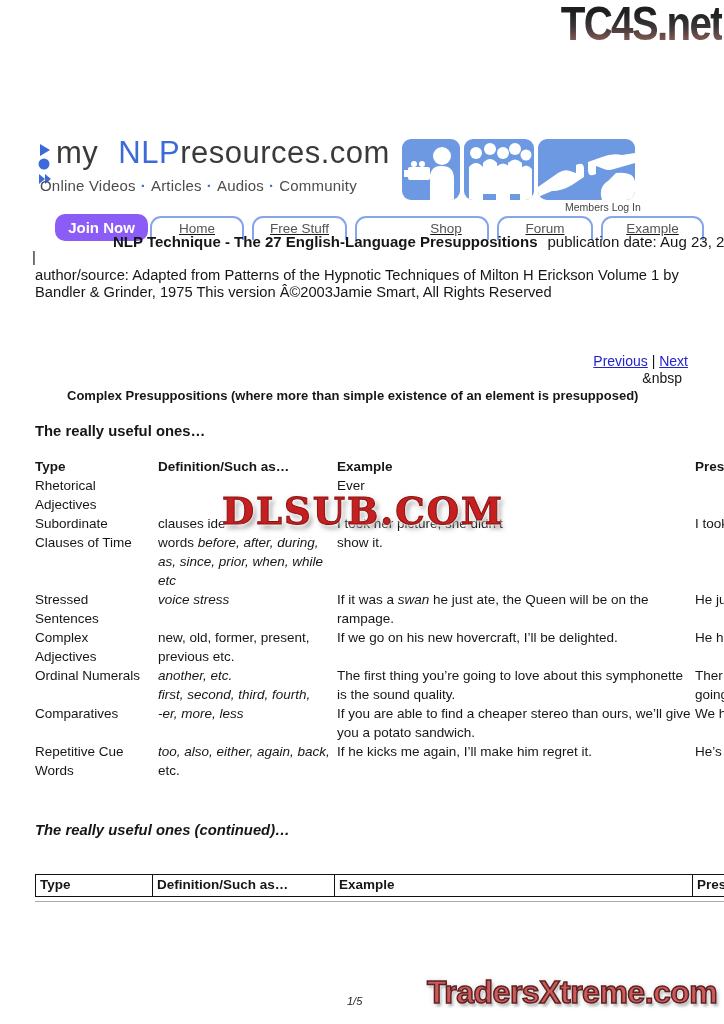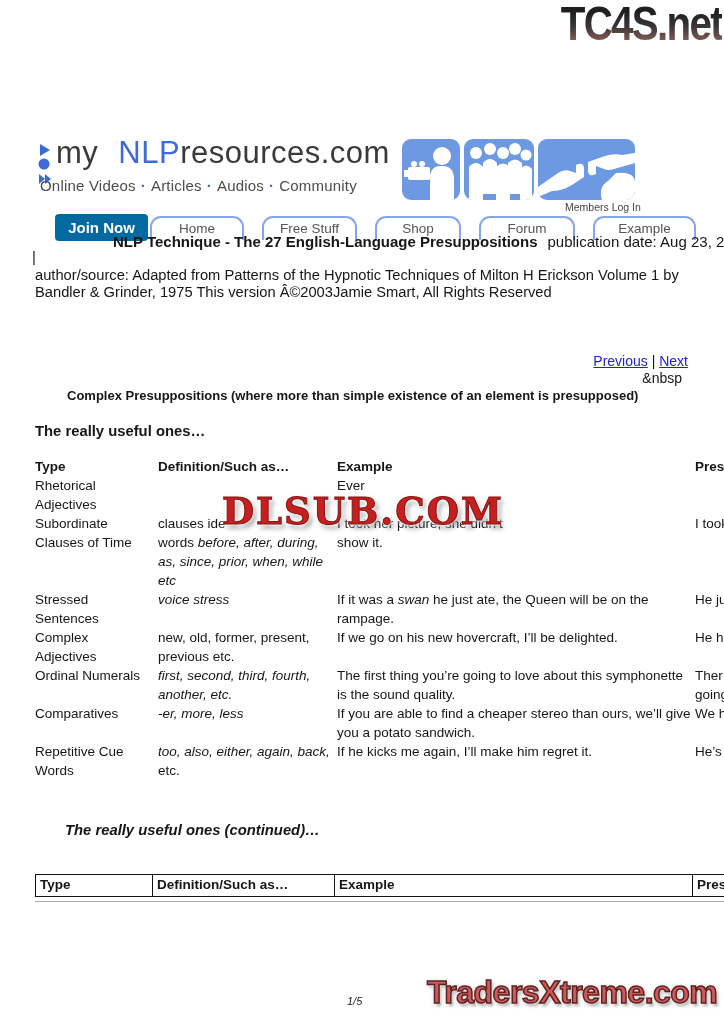--- a/index.html
+++ b/index.html
@@ -20,39 +20,39 @@
   .logo-text .nlp{color:#3c6bd9;margin-left:20px;}
   .tagline{position:absolute;left:40px;top:177px;font-size:15px;color:#4c4c4c;letter-spacing:.2px;}
   .tagline .sep{color:#3c6bd9;margin:0 5px;font-weight:700;}
 
   
   .tile{position:absolute;top:139px;height:61px;background:#6d99e2;border-radius:9px;overflow:hidden;}
   .tile svg{display:block;}
   .members{position:absolute;left:565px;top:201px;font-size:10.5px;color:#454545;}
 
   
-  .join{position:absolute;left:55px;top:214px;width:93px;height:27px;background:#0369a1;color:#fff;
-        font-weight:700;font-size:15px;text-align:center;line-height:27px;border-radius:4px;z-index:2;}
-  .tabs{position:absolute;left:150px;top:216px;display:flex;gap:18px;z-index:1;}
+  .join{position:absolute;left:55px;top:214px;width:93px;height:27px;background:#8b5cf6;color:#fff;
+        font-weight:700;font-size:15px;text-align:center;line-height:27px;border-radius:10px;z-index:2;}
+  .tabs{position:absolute;left:150px;top:216px;display:flex;gap:8px;z-index:1;text-decoration:underline;}
   .tab{height:22px;border:2px solid #86a6ec;border-bottom:none;border-radius:11px 11px 0 0;
        font-size:13.5px;color:#555;text-align:center;line-height:21px;background:#fff;}
 
   .title-line{position:absolute;left:113px;top:233px;font-size:15px;white-space:nowrap;z-index:5;}
   .title-line .tb{font-weight:700;}
   .title-line .pub{margin-left:10px;}
   .pipe{position:absolute;left:32px;top:248px;font-size:15px;}
   .author{position:absolute;left:35px;top:267px;width:662px;font-size:14.7px;line-height:17.3px;}
 
   .pager{position:absolute;right:36px;top:353px;text-align:right;font-size:14px;line-height:17px;}
   .pager a{color:#2323cc;text-decoration:underline;cursor:pointer;}
   .pager .nbsp{margin-right:6px;}
 
   .section-heading{position:absolute;left:67px;top:388px;font-size:13px;font-weight:700;}
   .sub1{position:absolute;left:35px;top:423px;font-size:14.8px;font-weight:700;}
-  .sub2{position:absolute;left:35px;top:822px;font-size:14.8px;font-weight:700;font-style:italic;margin-left:30px;}
+  .sub2{position:absolute;left:35px;top:822px;font-size:14.8px;font-weight:700;font-style:italic;}
 
   
   .table1{position:absolute;left:35px;top:457px;width:940px;font-size:13.5px;line-height:19px;}
   .t1-row{display:grid;grid-template-columns:123px 179px 358px 280px;}
   .cell .ln{white-space:nowrap;height:19px;}
   .hdr .ln{font-weight:700;}
   .i{font-style:italic;}
 
   
   .table2{position:absolute;left:35px;top:874px;width:940px;font-size:13.5px;line-height:18px;}
@@ -121,21 +121,21 @@
       <path d="M97 24 L76 30 Q70 32 66 30 L58 27 L58 35 Q50 39 50 31 L50 23 L64 18 Q74 14 84 16 L97 14 Z" fill="#fff"></path>
       <path d="M78 34 Q97 32 97 44 L97 61 L64 61 Q60 48 70 42 Z" fill="#fff"></path>
     </svg>
   </div>
   <div class="members">Members Log In</div>
 
   <div class="join">Join Now</div>
   <div class="tabs" id="tabs">
       <div class="tab" style="width: 90px;">Home</div>
       <div class="tab" style="width: 91px;">Free Stuff</div>
-      <div class="tab" style="width: 82px;">Shop</div>
+      <div class="tab" style="width: 82px; padding-left: 48px;">Shop</div>
       <div class="tab" style="width: 92px;">Forum</div>
       <div class="tab" style="width: 99px;">Example</div>
     </div>
 
   <div class="title-line">
     <span class="tb">NLP Technique - The 27 English-Language Presuppositions</span><span class="pub">publication date: Aug 23, 2007</span>
   </div>
   <div class="pipe">|</div>
   <div class="author">author/source: Adapted from Patterns of the Hypnotic Techniques of Milton H Erickson Volume 1 by Bandler &amp; Grinder, 1975 This version Â©2003Jamie Smart, All Rights Reserved</div>
 
@@ -223,22 +223,22 @@
         </div>
         <div class="cell">
           <div class="ln">He h</div>
         </div>
       </div>
       <div class="t1-row">
         <div class="cell">
           <div class="ln">Ordinal Numerals</div>
         </div>
         <div class="cell">
+          <div class="ln"><span class="i">another, etc.</span></div>
           <div class="ln"><span class="i">first, second, third, fourth,</span></div>
-          <div class="ln"><span class="i">another, etc.</span></div>
         </div>
         <div class="cell">
           <div class="ln"><span>The first thing you’re going to love about this symphonette</span></div>
           <div class="ln"><span>is the sound quality.</span></div>
         </div>
         <div class="cell">
           <div class="ln">Ther</div>
           <div class="ln">going</div>
         </div>
       </div>

